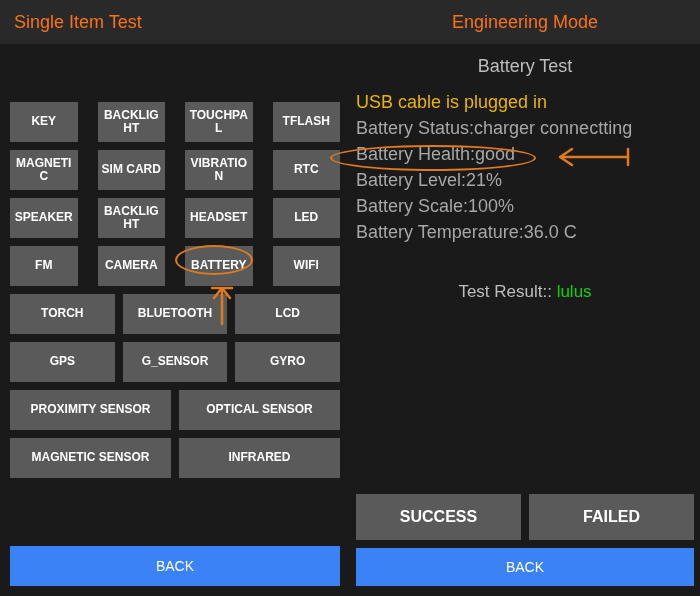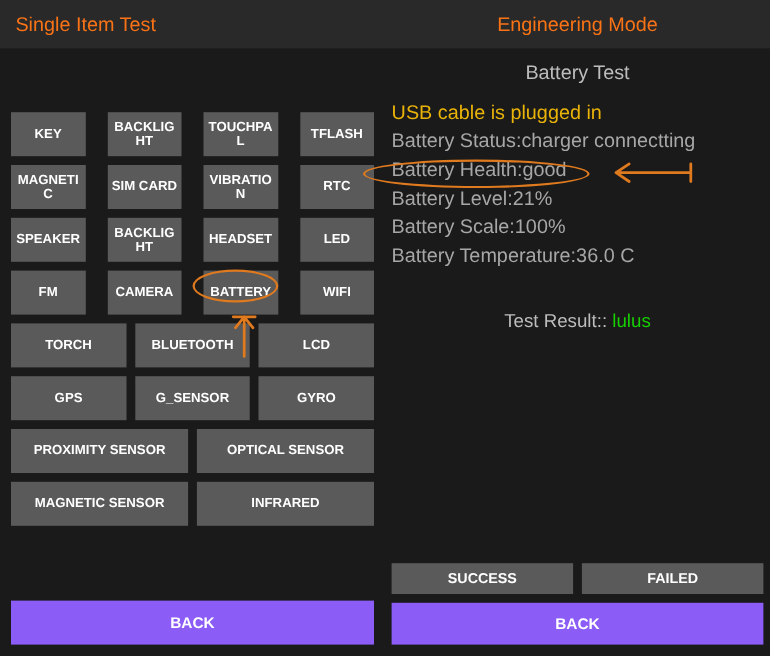--- a/index.html
+++ b/index.html
@@ -61,25 +61,25 @@
     align-items: center;
     justify-content: center;
     text-align: center;
     cursor: pointer;
     padding: 0 4px;
     word-break: break-word;
     line-height: 1.1;
     position: relative;
   }
   .back-btn {
-    background: #8b5cf6;
+    background: #3b82f6;
     color: #ffffff;
     border: none;
     font-size: 14px;
-    font-weight: bold;
+    font-weight: normal;
     height: 40px;
     display: flex;
     align-items: center;
     justify-content: center;
     cursor: pointer;
   }
   .footer-left {
     padding: 0 10px 10px 10px;
   }
   .footer-left .back-btn { width: 100%; }
@@ -112,21 +112,21 @@
   .result-val { color: #17d000; }
   .right-footer {
     padding: 0 6px 10px 6px;
   }
   .rf-row {
     display: grid;
     grid-template-columns: 1fr 1fr;
     gap: 8px;
     margin-bottom: 8px;
   }
-  .rf-row .btn { height: 28px; font-size: 13px; }
+  .rf-row .btn { height: 46px; font-size: 16px; }
   .rf-back { width: 100%; height: 38px; font-size: 14px; }
 
   
   .circle-anno {
     position: absolute;
     border: 2.5px solid #e07a1f;
     border-radius: 50%;
     pointer-events: none;
     width: 78px;
     height: 30px;

